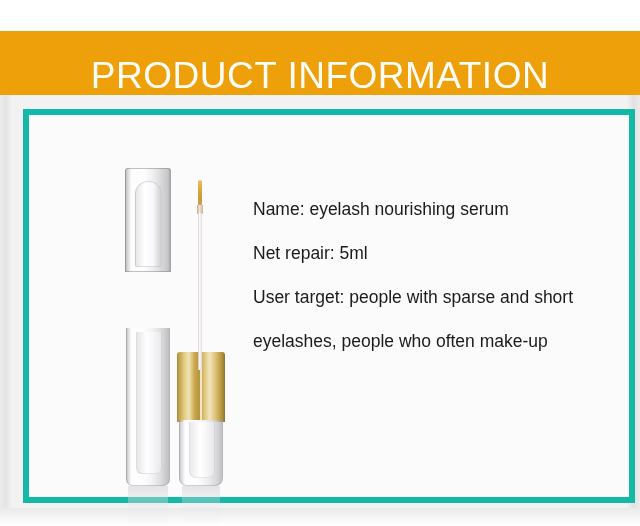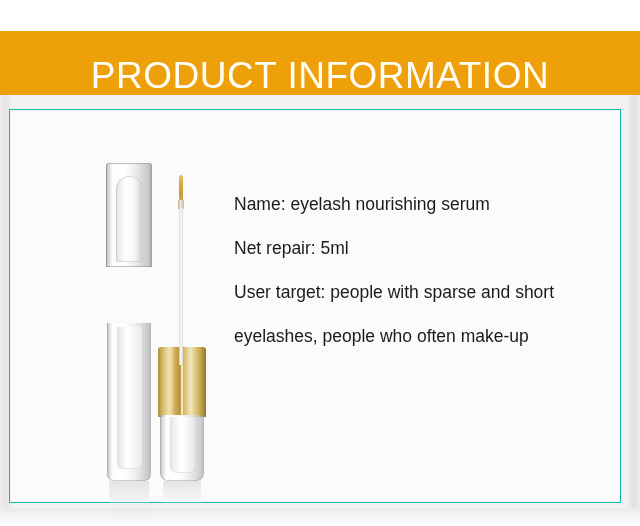--- a/index.html
+++ b/index.html
@@ -47,26 +47,26 @@
   .content-panel {
     position: absolute;
     left: 0;
     top: 95px;
     width: 640px;
     height: 431px;
     background: #f2f2f3;
   }
   .panel-inner {
     position: absolute;
-    left: 9px;
+    left: 23px;
     top: 14px;
     width: 612px;
     height: 394px;
     background: #fbfbfb;
-    border: 1px solid #14b8a6;
+    border: 6px solid #14b8a6;
     box-sizing: border-box;
     box-shadow: 0 0 0 1px #f6f6f6 inset;
   }
   .panel-shadow-left {
     position: absolute;
     left: 0;
     top: 0;
     width: 13px;
     height: 420px;
     background: linear-gradient(90deg,#ececed 0%, #e4e4e5 45%, #f4f4f4 100%);

